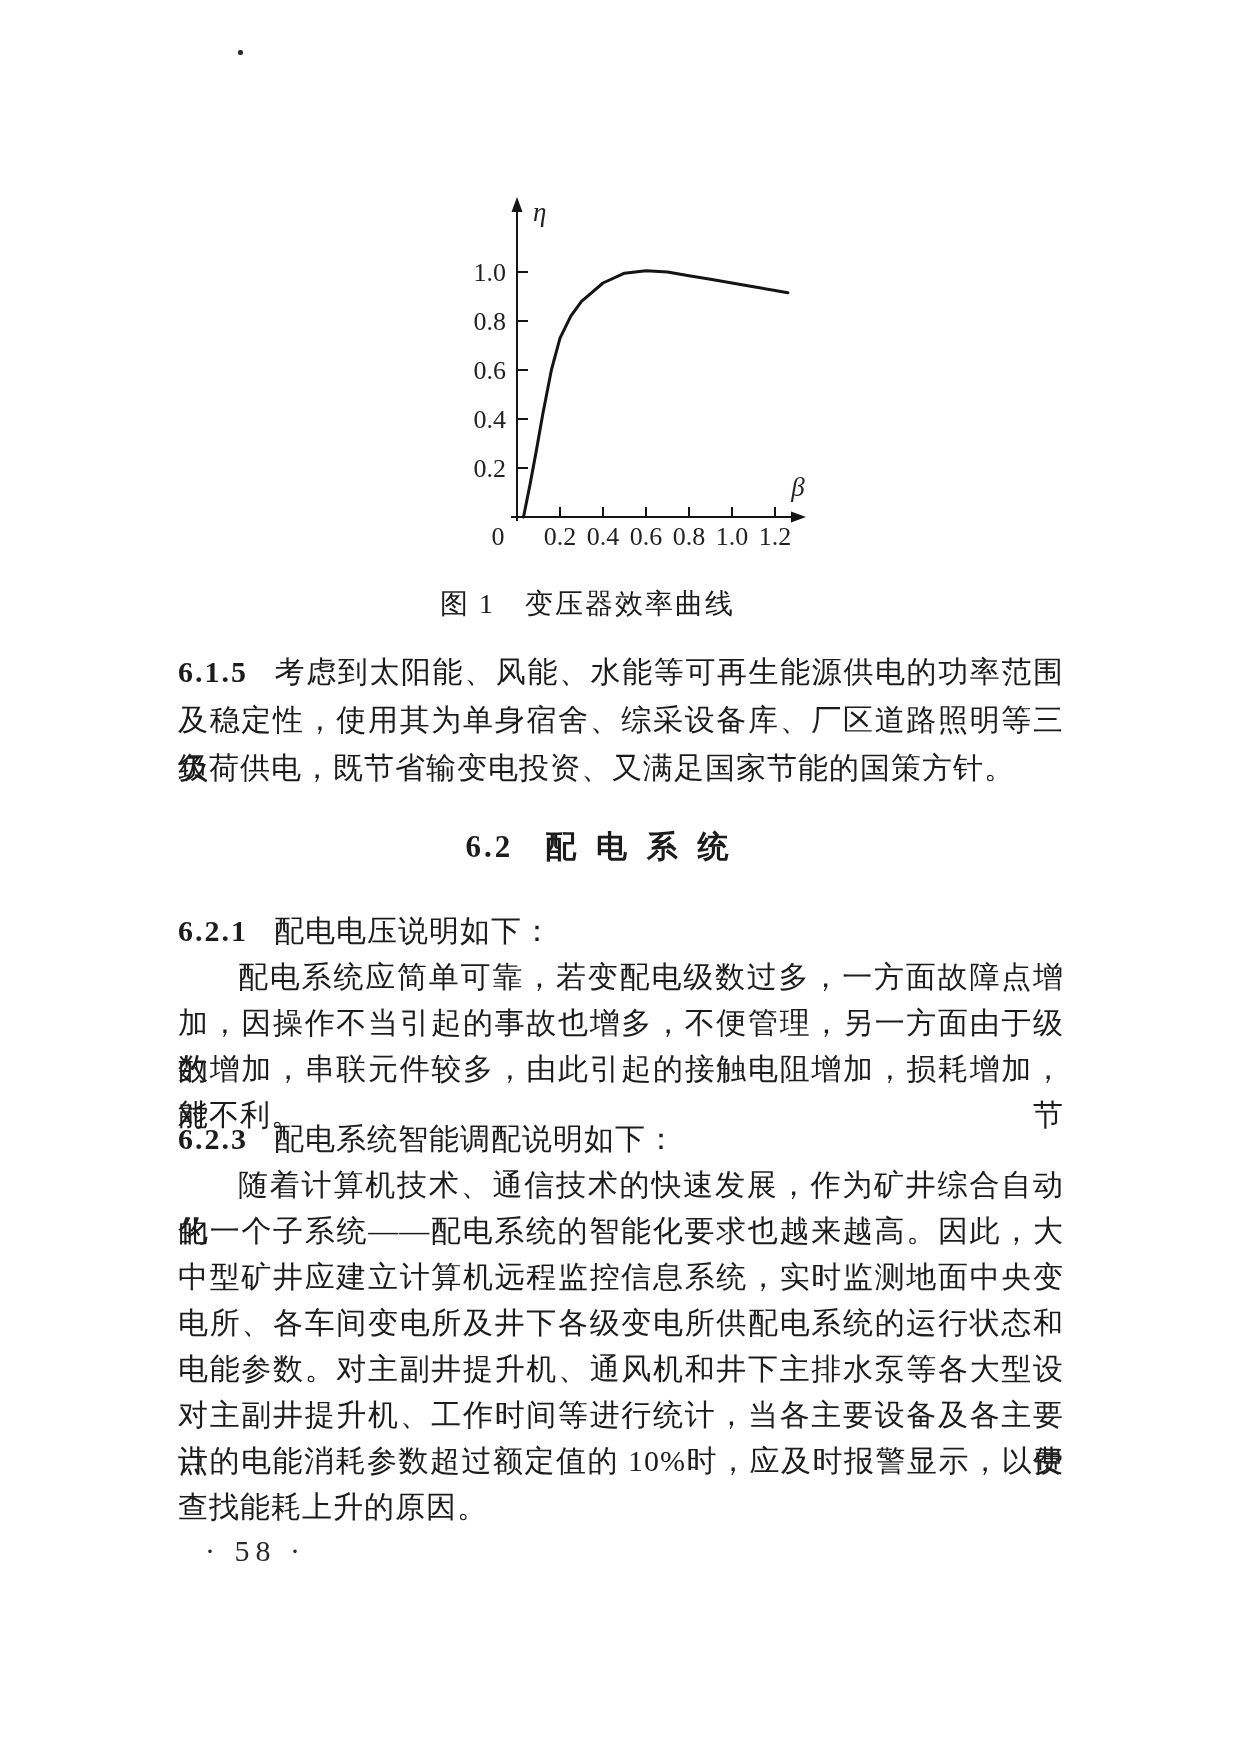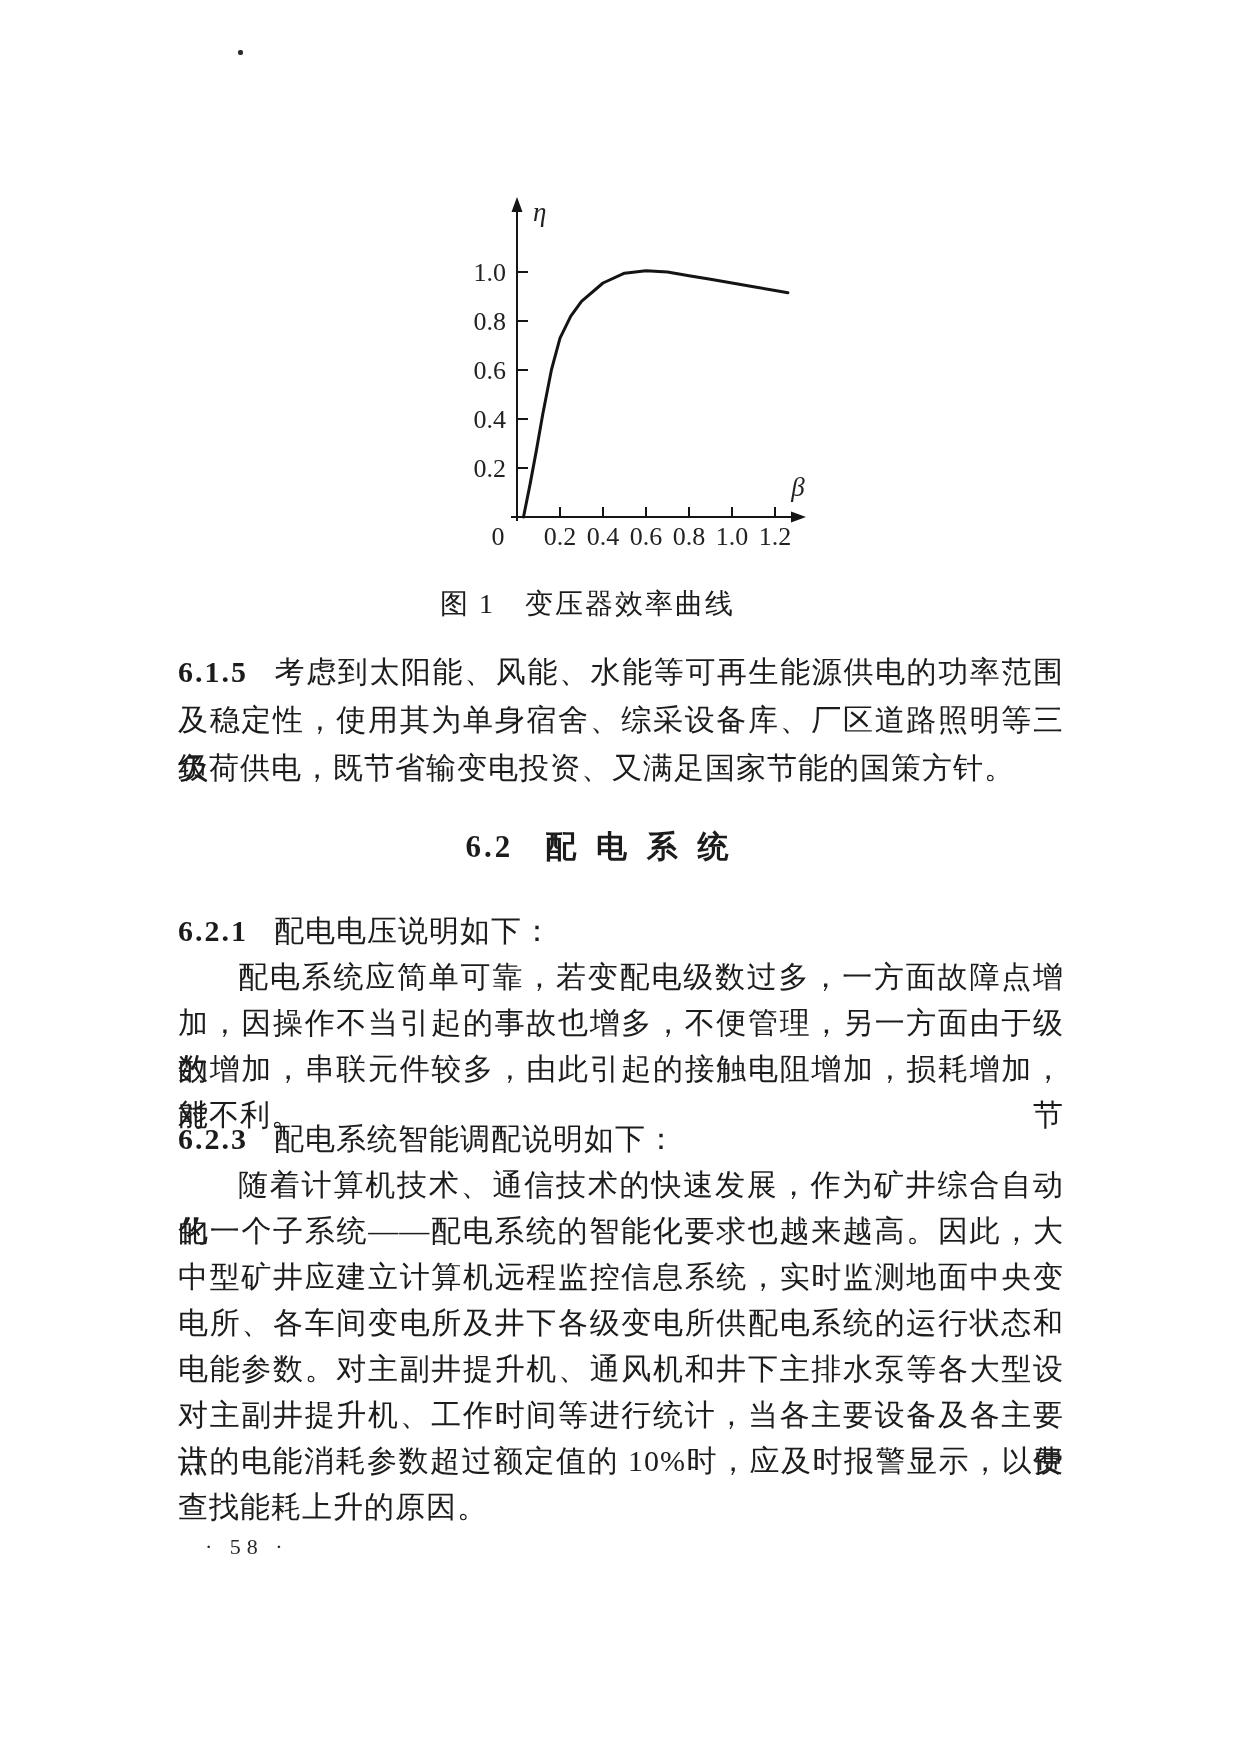--- a/index.html
+++ b/index.html
@@ -25,21 +25,21 @@
   .line { height:46px; line-height:46px; white-space:nowrap; }
   .lh48 .line { height:48px; line-height:48px; }
   .fill { white-space:normal; text-align:justify; text-align-last:justify;
           text-justify:inter-character; }
   .indent { text-indent:60px; }
   .num { font-weight:bold; letter-spacing:2px; margin-right:26px; }
   .heading { position:absolute; left:0; top:826px; width:1200px; text-align:center;
              font-size:31px; font-weight:bold; }
   .heading .hnum { margin-right:32px; letter-spacing:3px; }
   .heading .htitle { letter-spacing:6px; }
-  .pagenum { position:absolute; left:205px; top:1534px; font-size:22px; letter-spacing:6px;
+  .pagenum { position:absolute; left:205px; top:1534px; font-size:30px; letter-spacing:6px;
              color:#2a2a2a; }
 </style>
 </head>
 <body>
 
 <div class="page">
 
   <div class="speck"></div>
 
   <div class="chart-wrap">

